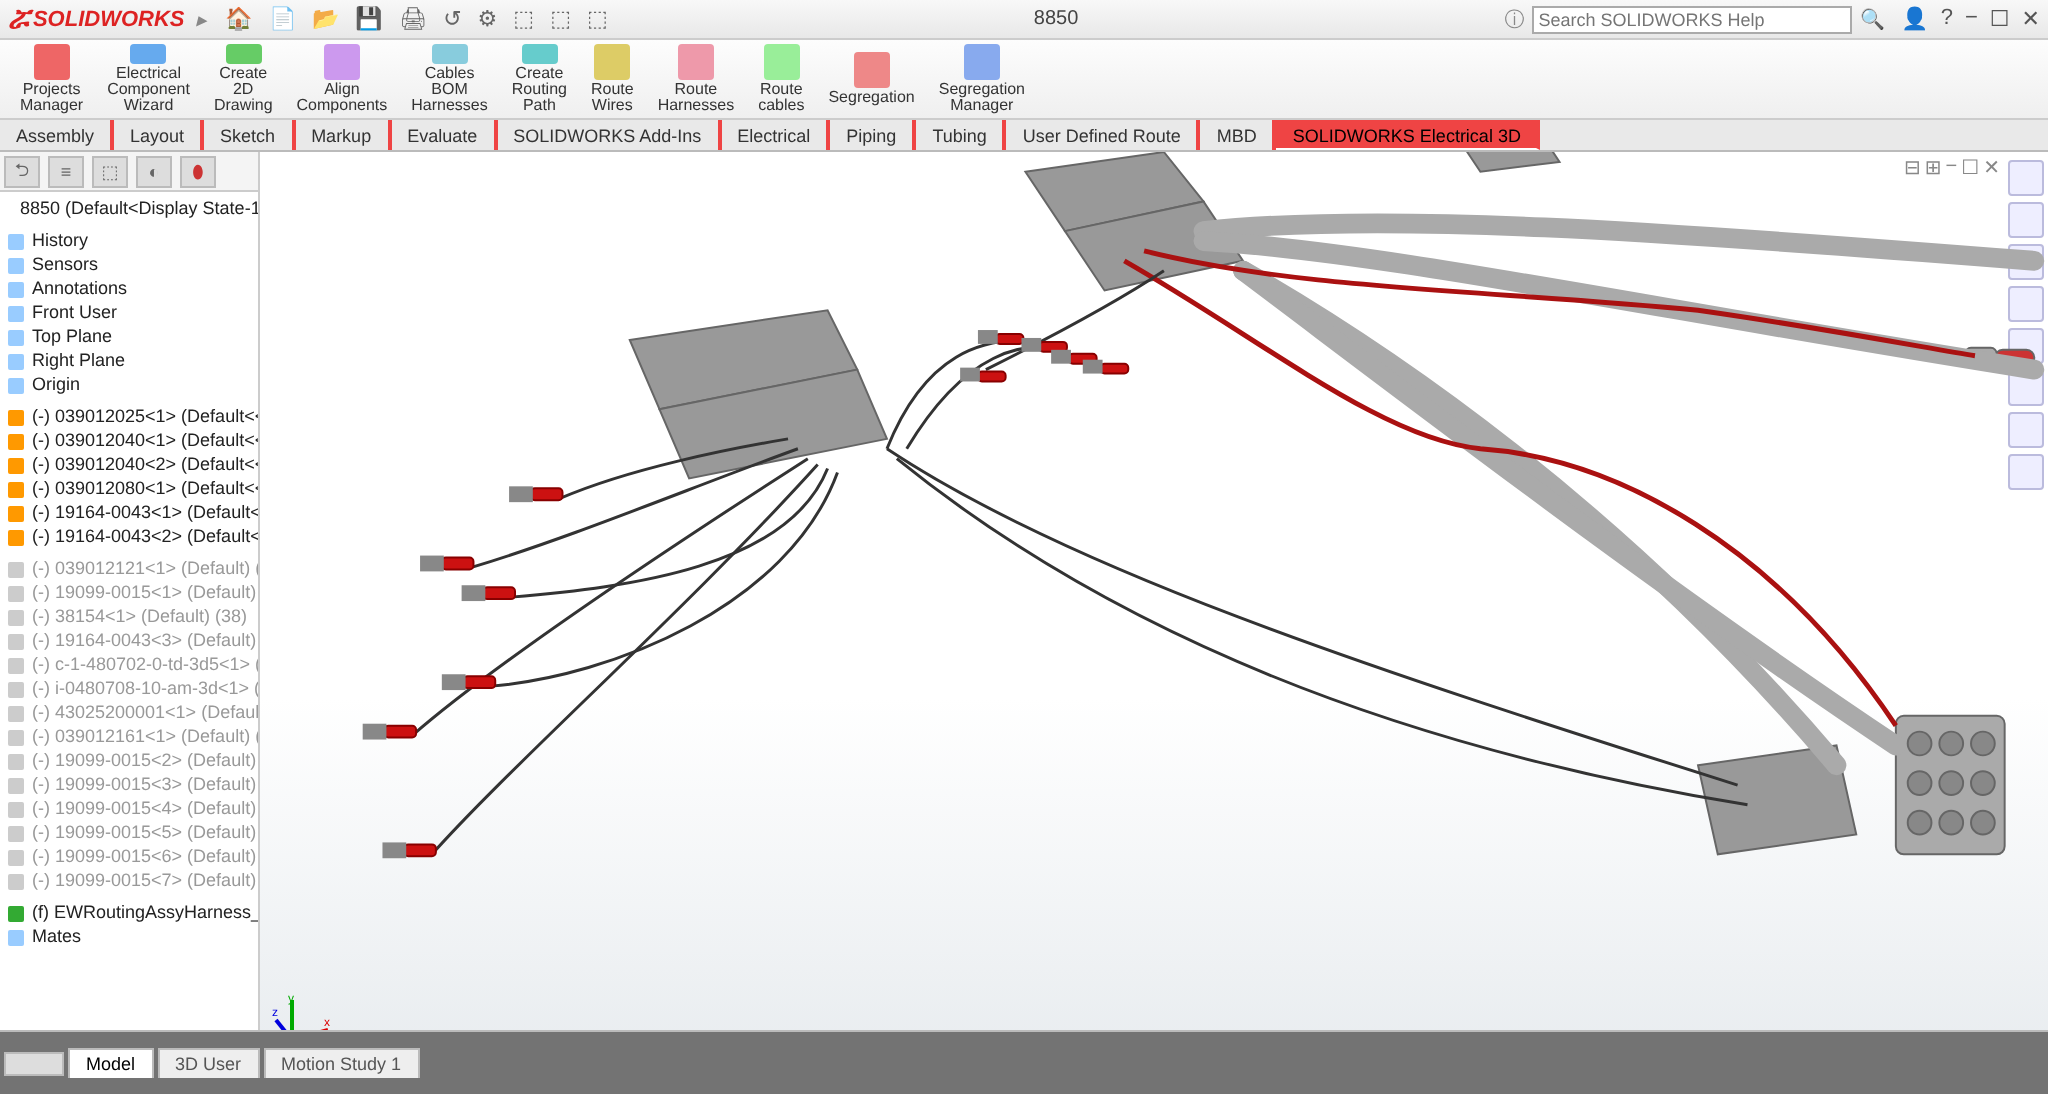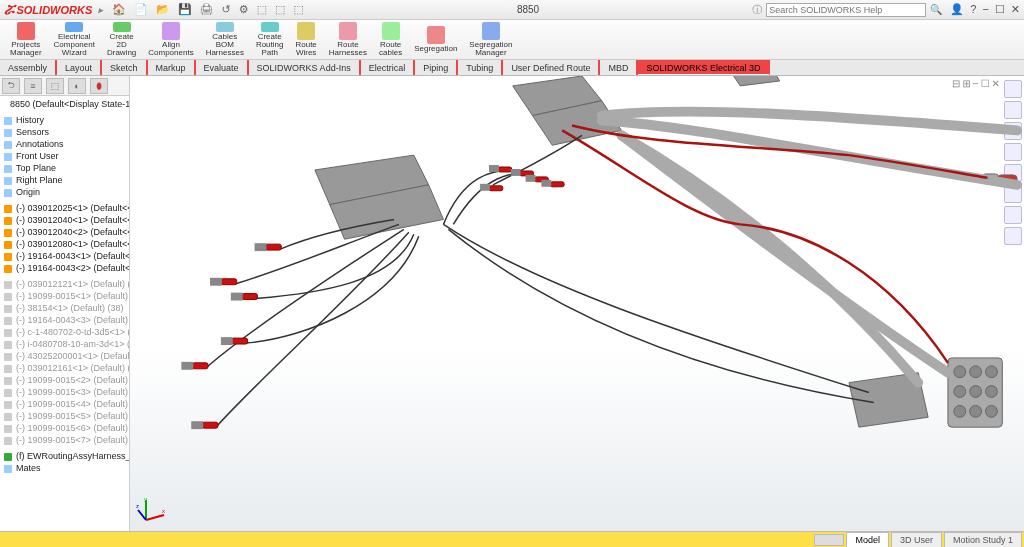--- a/index.html
+++ b/index.html
@@ -51,21 +51,21 @@
 
 
 .right-toolbar { position:absolute; right:2px; top:4px; display:flex; flex-direction:column; gap:3px; }
 .right-toolbar .rb { width:18px; height:18px; background:#eef; border:1px solid #bbd; cursor:pointer; border-radius:2px; }
 
 
 .doc-win { position:absolute; right:24px; top:2px; display:flex; gap:2px; color:#888; font-size:10px;}
 .doc-win span{cursor:pointer;}
 
 
-.bottombar { position:absolute; left:0; right:0; bottom:0; height:16px; background:#fde047; border-top:1px solid #bbb; display:flex; align-items:center;justify-content:flex-end; }
+.bottombar { position:absolute; left:0; right:0; bottom:0; height:32px; background:#737373; border-top:1px solid #bbb; display:flex; align-items:center; }
 .bottombar .scroll { width:30px; height:12px; background:#ddd; margin:0 2px; border:1px solid #bbb;}
 .bottombar .btab { padding:0 8px; font-size:9px; line-height:14px; border:1px solid #bbb; border-bottom:none; background:#fff; margin-right:2px; cursor:pointer;}
 .bottombar .btab.inactive { background:#eee; color:#555; }
 
 
 .wires svg { width:100%; height:100%; }
 
 </style>
 </head>
 <body>

